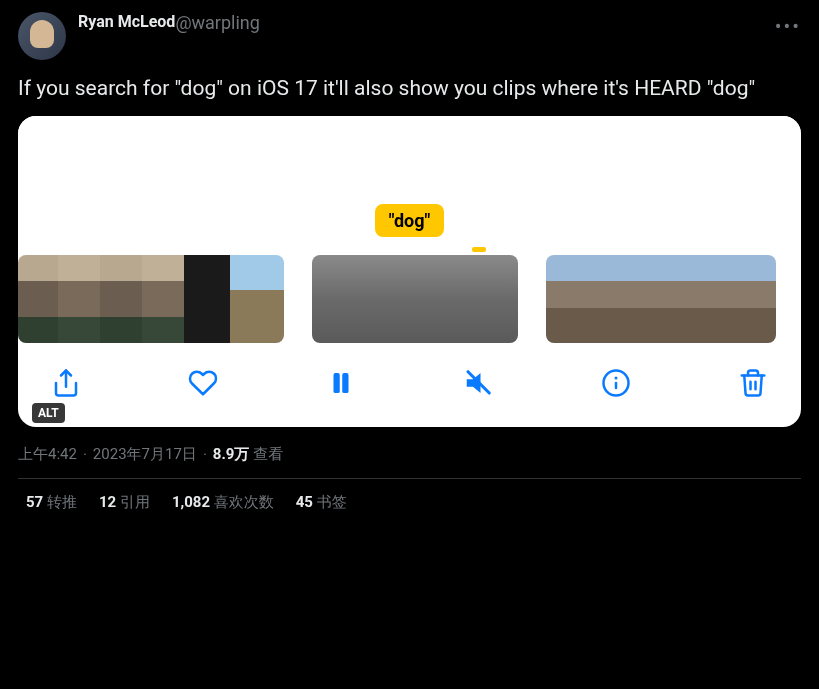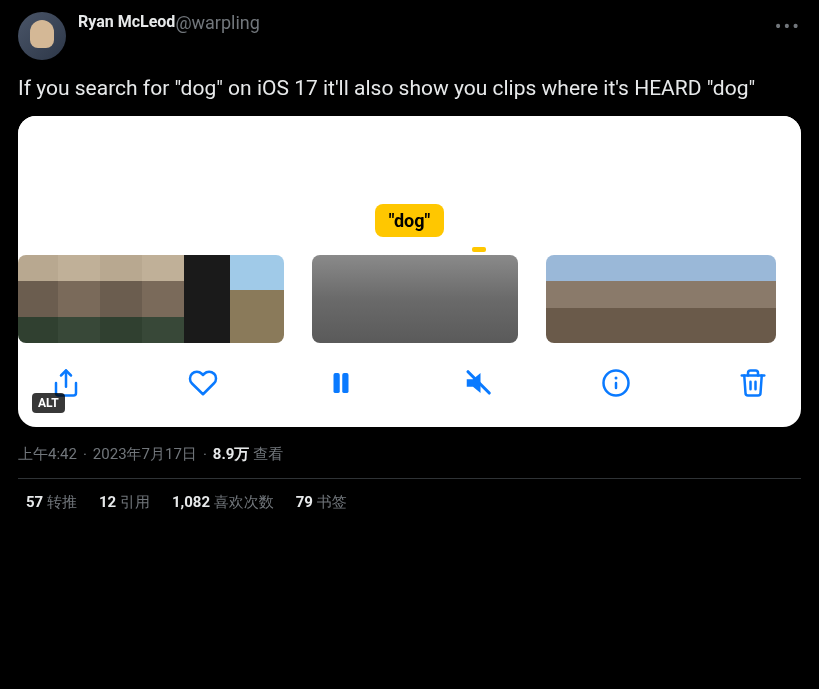--- a/index.html
+++ b/index.html
@@ -147,21 +147,21 @@
     display: flex;
     align-items: center;
     justify-content: center;
     cursor: pointer;
     color: #0a7aff;
   }
   .ctrl svg { width: 30px; height: 30px; }
   .alt-badge {
     position: absolute;
     left: 14px;
-    bottom: 14px;
+    bottom: 4px;
     background: rgba(0,0,0,0.78);
     color: #fff;
     font-size: 12px;
     font-weight: 700;
     padding: 3px 6px;
     border-radius: 4px;
   }
   .meta-row {
     margin-top: 18px;
     font-size: 15px;
@@ -290,14 +290,14 @@
     <span style="margin-left:-2px">查看</span>
   </div>
 </div>
 
 <div class="divider"></div>
 
 <div class="stats-row">
   <span><span class="num">57</span> <span>转推</span></span>
   <span><span class="num">12</span> <span>引用</span></span>
   <span><span class="num">1,082</span> <span>喜欢次数</span></span>
-  <span><span class="num">79</span> <span>书签</span></span>
+  <span><span class="num">45</span> <span>书签</span></span>
 </div>
 
 </body></html>

